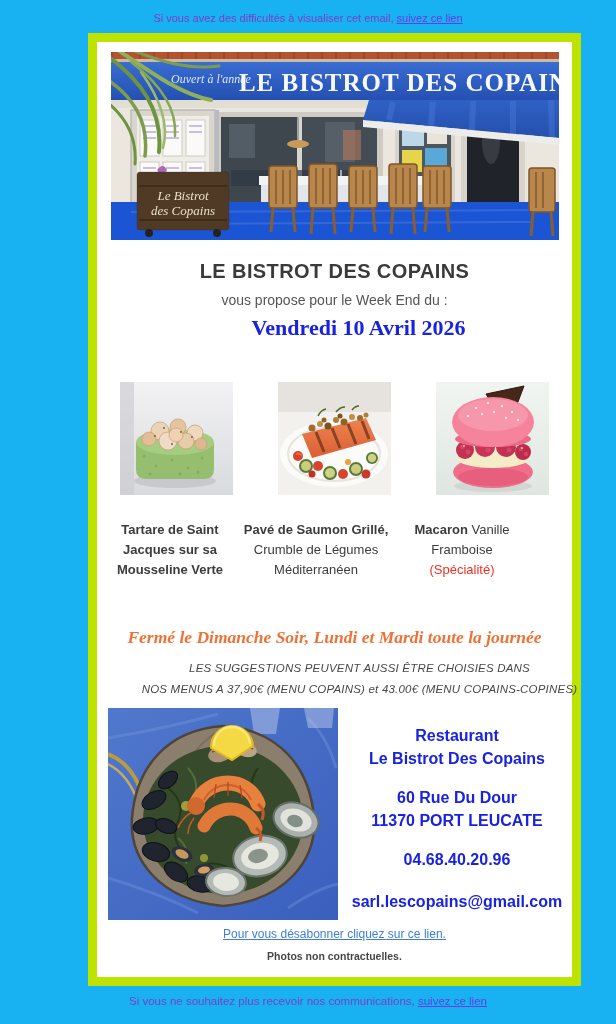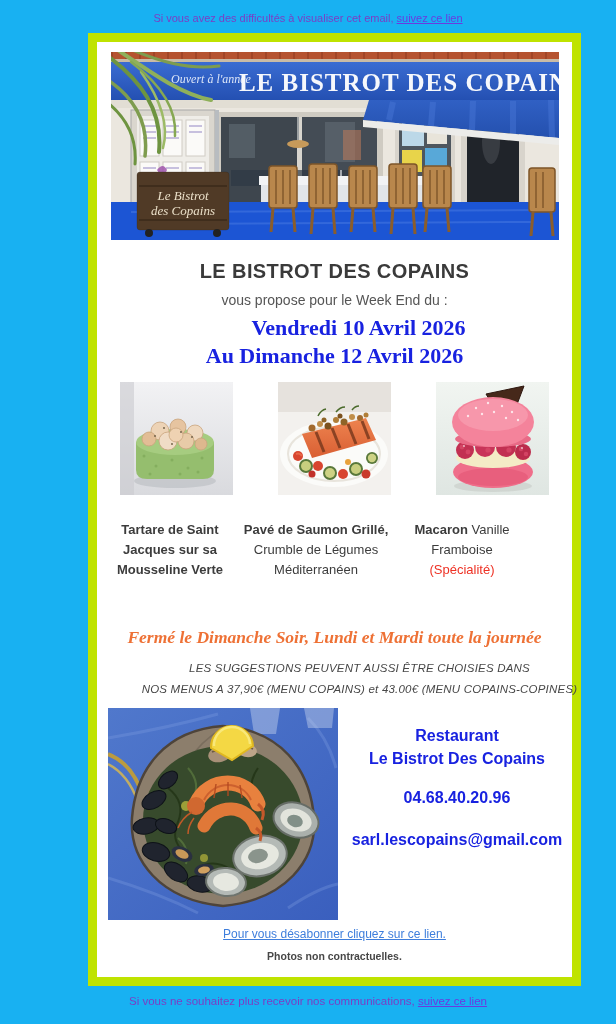--- a/index.html
+++ b/index.html
@@ -230,21 +230,20 @@
       <path d="M12,-6 C48,10 78,18 108,14" stroke="#7E9C4E" stroke-width="3"></path>
       <path d="M-4,50 C16,66 26,86 24,112" stroke="#6E9440" stroke-width="3"></path>
       <path d="M30,20 C50,48 58,74 52,96" stroke="#9CBA66" stroke-width="2.5"></path>
       <path d="M20,10 C52,34 66,58 64,84" stroke="#86A852" stroke-width="2.5"></path>
     </g>
   </svg>
 
   <div class="abs center page-title">LE BISTROT DES COPAINS</div>
   <div class="abs center page-sub">vous propose pour le Week End du :</div>
   <div class="abs center date-line date1">Vendredi 10 Avril 2026</div>
-  <div class="abs center date-line date2">Au Dimanche 12 Avril 2026</div>
 
   <div class="abs dish-row">
     <div class="dish-col">
       <svg class="dish-img" viewBox="0 0 113 113">
         <defs>
             <linearGradient id="gT" x1="0" y1="0" x2="0" y2="1">
           <stop offset="0" stop-color="#F2F2F4"></stop>
               <stop offset="1" stop-color="#D9DADE"></stop>
             </linearGradient>
           </defs>
@@ -506,20 +505,24 @@
     </g>
     <path d="M150,96 q8,6 4,16 M148,120 q7,5 4,13" stroke="#C4582A" stroke-width="3" fill="none"></path>
     <path d="M84,104 q-10,6 -14,16 M86,110 q-6,8 -6,16" stroke="#C05A28" stroke-width="1.5" fill="none"></path>
   </svg>
 
   <div class="abs contact">
     <div class="group">
       <div>Restaurant</div>
       <div>Le Bistrot Des Copains</div>
     </div>
+    <div class="group">
+      <div>60 Rue Du Dour</div>
+      <div>11370 PORT LEUCATE</div>
+    </div>
     <div class="group" style="margin-bottom:19px;">
       <div>04.68.40.20.96</div>
     </div>
     <div class="group">
       <div>sarl.lescopains@gmail.com</div>
     </div>
   </div>
 
   <div class="abs center unsub">
     <a>Pour vous désabonner cliquez sur ce lien.</a>

